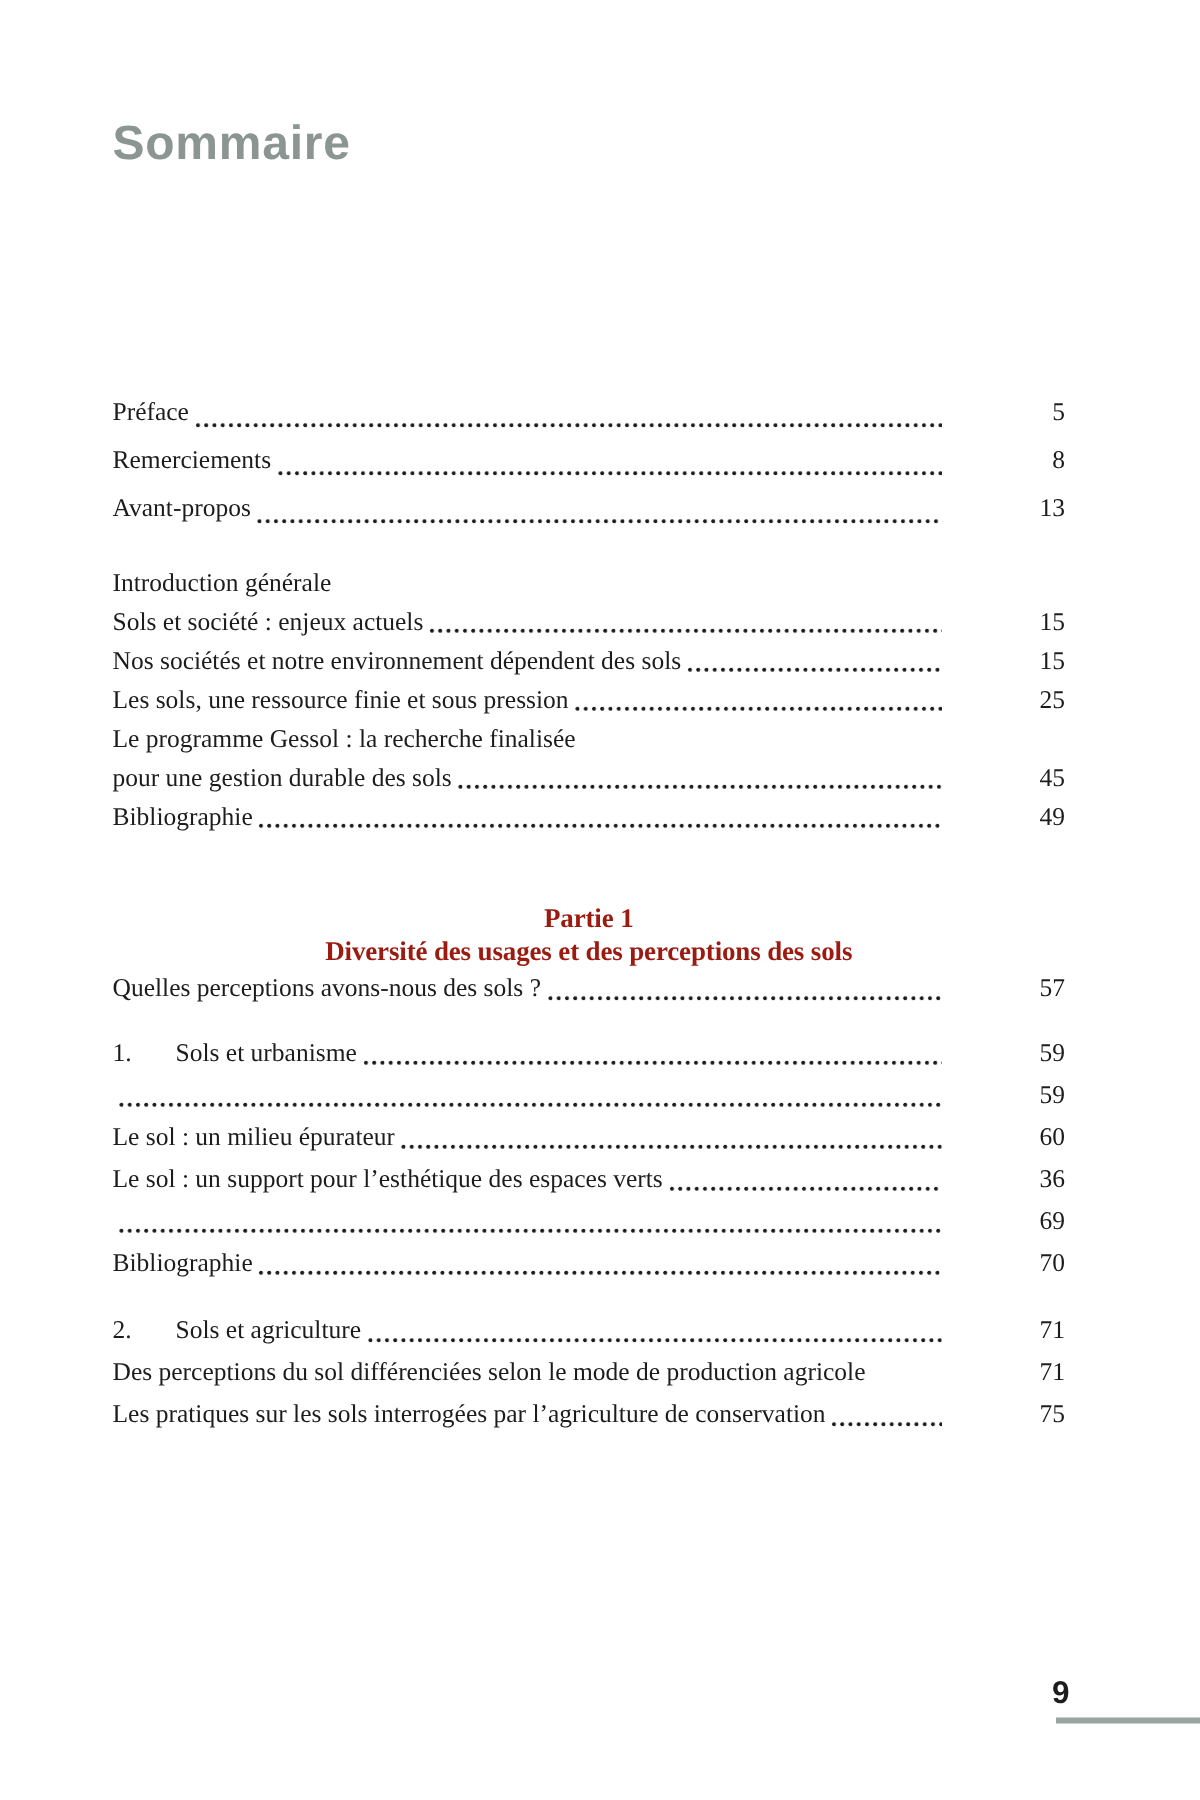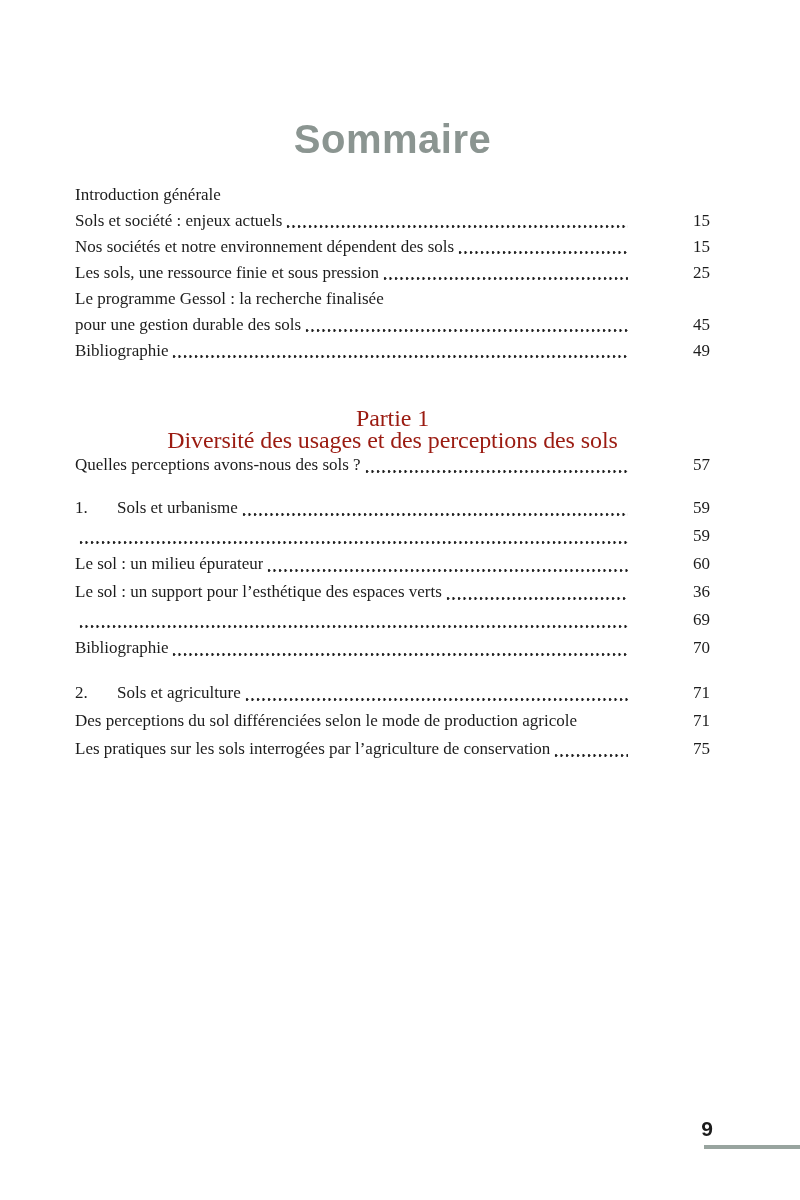--- a/index.html
+++ b/index.html
@@ -8,27 +8,26 @@
     background: #ffffff;
     position: relative;
     font-family: "Liberation Serif", serif;
     color: var(--body-text, #1c1c1c);
     overflow: hidden;
   }
 
   .page-title {
     font-family: "Liberation Sans", "DejaVu Sans", sans-serif;
     font-weight: 600;
-    font-size: 40px;
+    font-size: 32px;
     line-height: 44px;
     letter-spacing: 0.5px;
     color: var(--title, #8b9591);
-    text-align: center;
     margin: 0 90px 0 75px;
-    padding-top: 117px;
+    padding-top: 73px;
   }
 
   .toc { margin: 0 90px 0 75px; }
 
   .toc-row {
     display: flex;
     align-items: baseline;
     font-size: 17px;
     line-height: 28px;
     white-space: nowrap;
@@ -56,22 +55,22 @@
     background-image: radial-gradient(circle at 2px 2.5px, #1b1b1b 1.1px, transparent 1.5px);
     background-size: 5.5px 5px;
     background-repeat: repeat-x;
   }
   .dots.hidden-dots { background-image: none; }
 
   .pnum { flex: 0 0 82px; text-align: right; }
 
   .part-heading {
     color: var(--part-heading, #9b1b11);
-    font-weight: normal;
-    font-size: 24px;
+    font-weight: bold;
+    font-size: 18px;
     line-height: 22px;
     text-align: center;
     letter-spacing: -0.1px;
   }
 
   .folio {
     position: absolute;
     top: 1117px;
     right: 87px;
     font-family: "Liberation Sans", "DejaVu Sans", sans-serif;
@@ -87,20 +86,40 @@
     height: 4px;
     background: var(--footer-rule, #98a49f);
   }
 </style>
 </head>
 <body>
 
 <div class="book-page">
   <h1 class="page-title">Sommaire</h1>
   <main class="toc">
+      <section id="sec-front-matter">
+        <div class="toc-row">
+
+    <span class="label">Préface</span>
+    <span class="dots"></span>
+    <span class="pnum">5</span>
+  </div>
+        <div class="toc-row">
+
+    <span class="label">Remerciements</span>
+    <span class="dots"></span>
+    <span class="pnum">8</span>
+  </div>
+        <div class="toc-row">
+
+    <span class="label">Avant-propos</span>
+    <span class="dots"></span>
+    <span class="pnum">13</span>
+  </div>
+      </section>
       <section id="sec-introduction">
         <div class="toc-row bold">
 
     <span class="label">Introduction générale</span>
 
   </div>
         <div class="toc-row bold">
 
     <span class="label">Sols et société : enjeux actuels</span>
     <span class="dots"></span>

